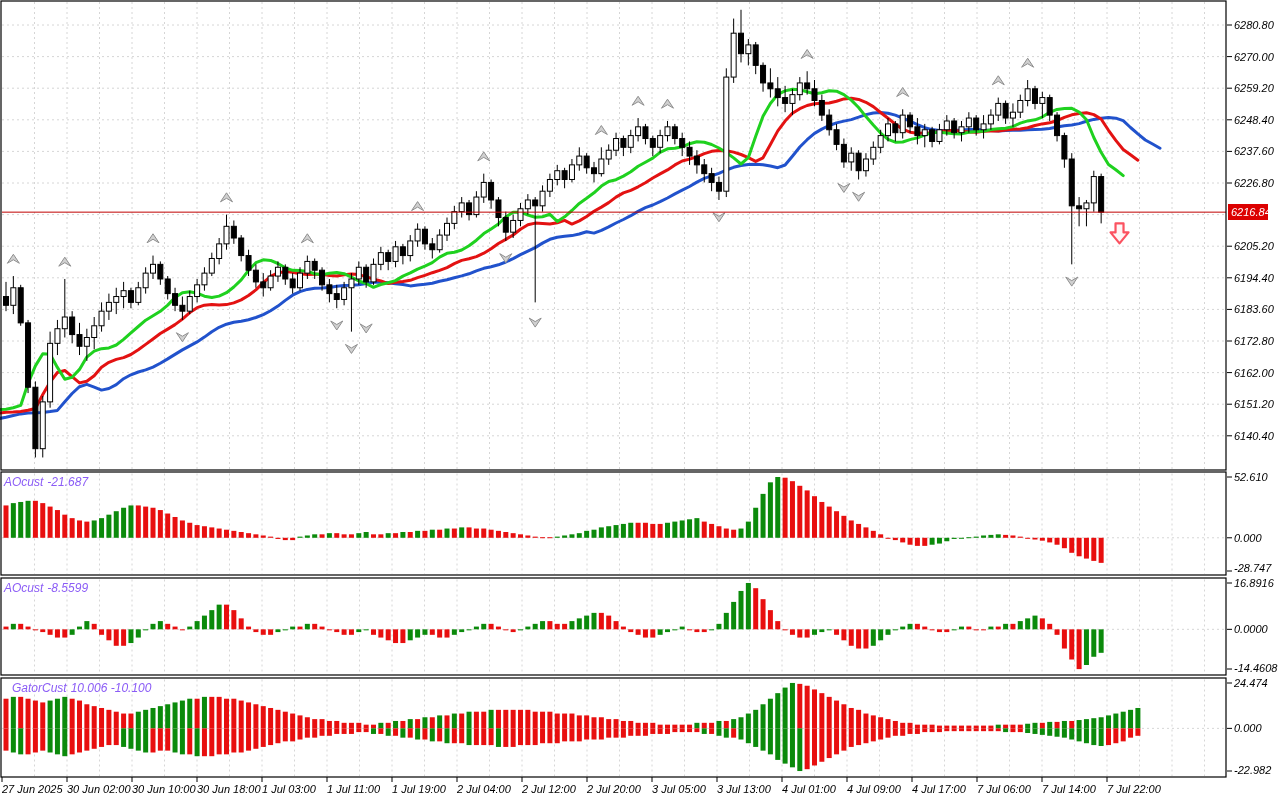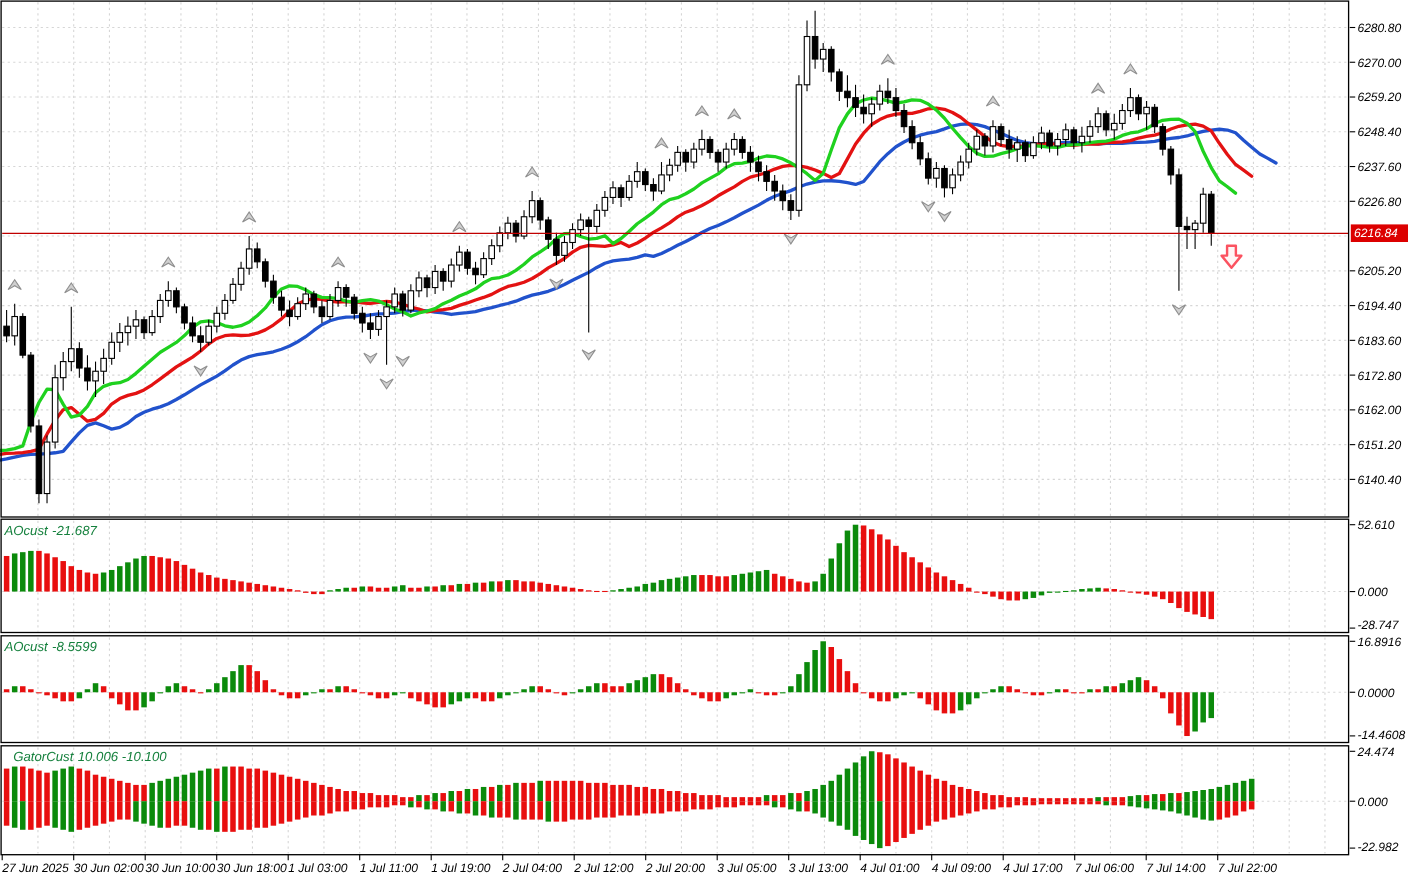--- a/index.html
+++ b/index.html
@@ -1,21 +1,21 @@
 <!DOCTYPE html>
 <html><head>
 <meta charset="utf-8">
 <style>
   html,body{margin:0;padding:0;background:#fff;}
   .stage{position:relative;width:1280px;height:800px;background:#fff;overflow:hidden;
          font-family:"Liberation Sans","DejaVu Sans",sans-serif;font-style:italic;}
   svg text{font-family:"Liberation Sans","DejaVu Sans",sans-serif;}
-  .panel-title{position:absolute;font-size:12px;color:#15803d;white-space:nowrap;z-index:5;}
+  .panel-title{position:absolute;font-size:12px;color:#8b5cf6;white-space:nowrap;z-index:5;}
   .panel-title span{margin-right:4px;}
-  .price-badge{position:absolute;left:1228px;width:52px;height:16px;color:#fff;
+  .price-badge{position:absolute;left:1228px;width:40px;height:16px;color:#fff;
                font-size:11px;line-height:16px;padding-left:3px;box-sizing:border-box;z-index:6;}
 </style>
 </head>
 <body>
 
 <div class="stage">
   <svg id="cv" width="1280" height="800">
       <line x1="34.5" y1="2" x2="34.5" y2="469" stroke="#D6D6D6" stroke-width="1" stroke-dasharray="2,3"></line>
       <line x1="34.5" y1="473.5" x2="34.5" y2="574" stroke="#D6D6D6" stroke-width="1" stroke-dasharray="2,3"></line>
       <line x1="34.5" y1="579.5" x2="34.5" y2="674" stroke="#D6D6D6" stroke-width="1" stroke-dasharray="2,3"></line>

